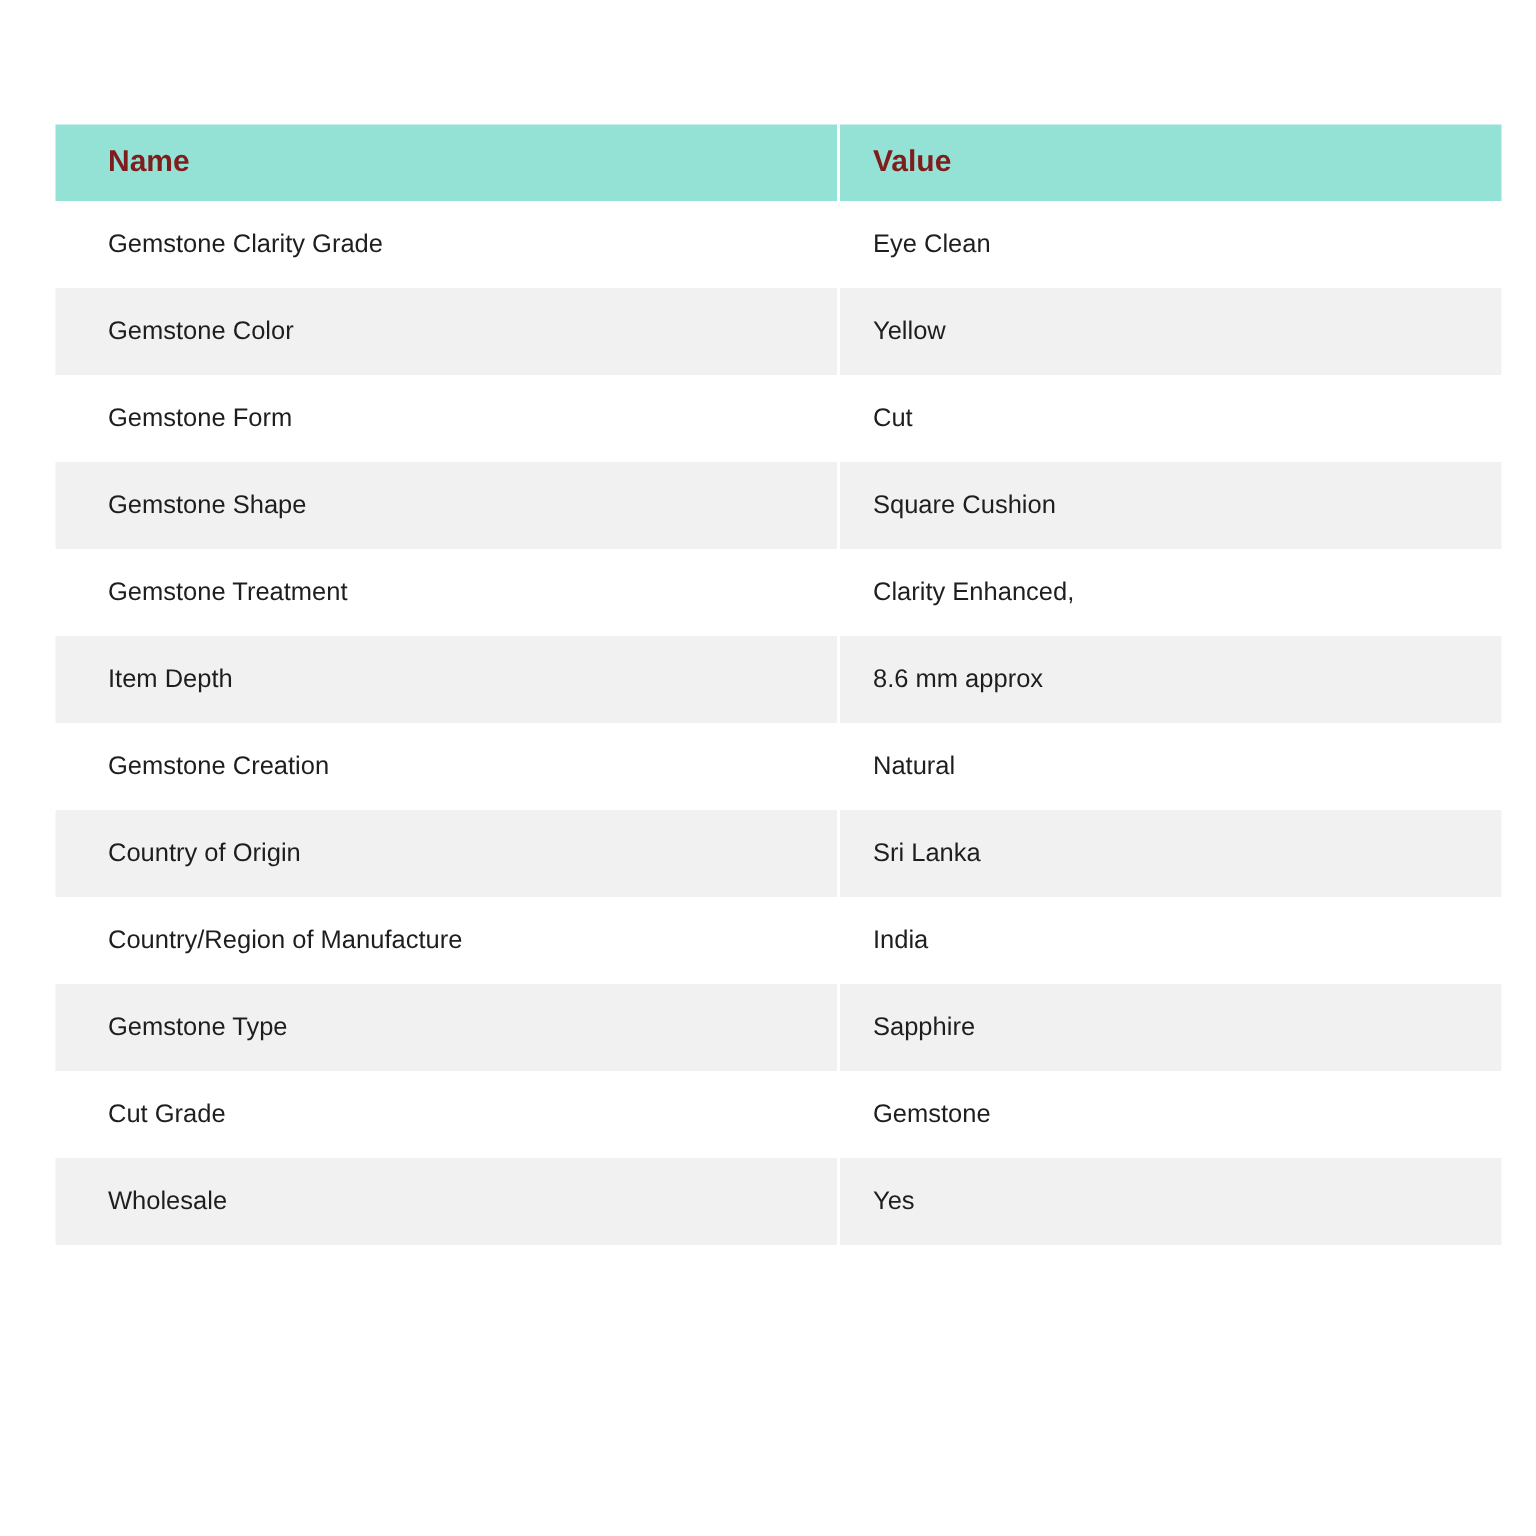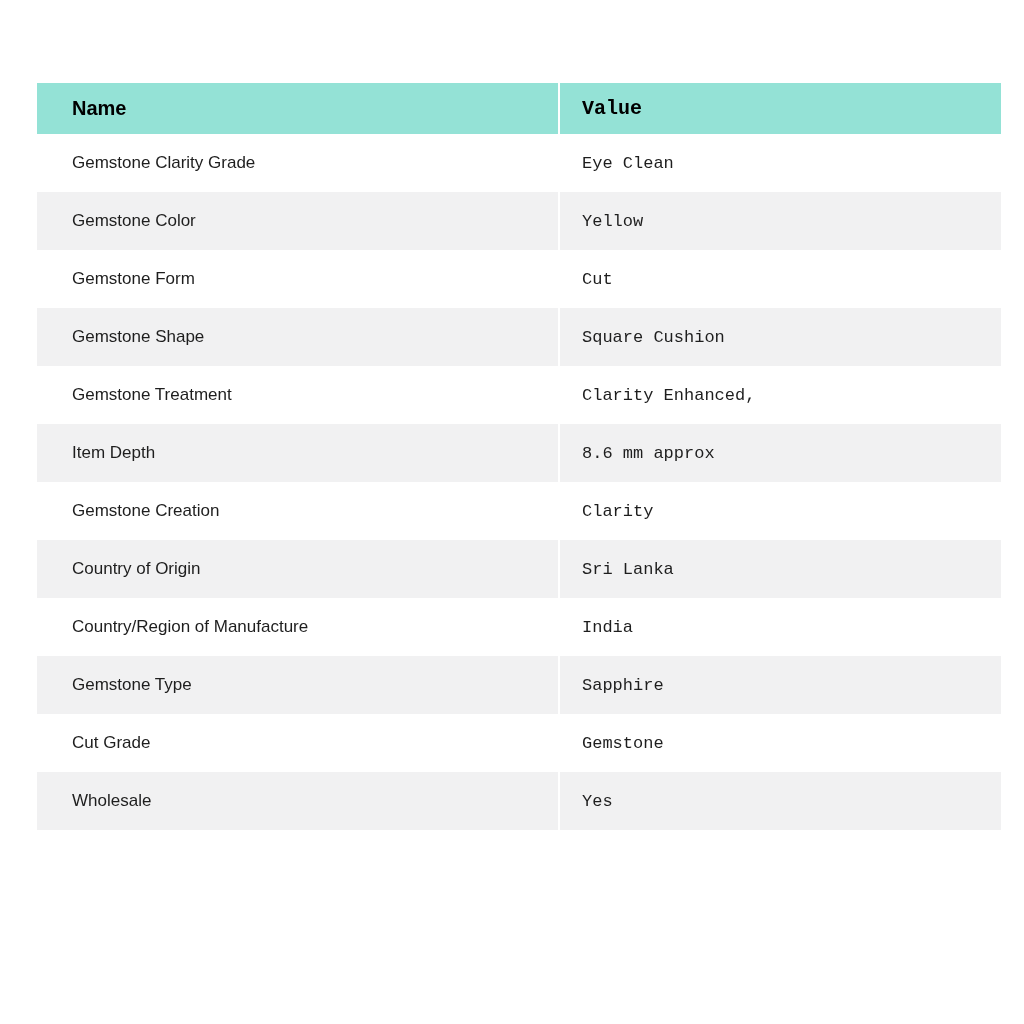--- a/index.html
+++ b/index.html
@@ -22,33 +22,32 @@
     border-collapse: collapse;
     table-layout: fixed;
   }
   table.specs th {
     background: var(--header-bg, #94e2d6);
     height: 51px;
     text-align: left;
     vertical-align: middle;
     font-size: 20px;
     font-weight: 600;
-    color: #000000;
+    color: #7f1d1d;
     padding: 0;
   }
   table.specs th:first-child,
   table.specs td:first-child {
     width: 486px;
     padding-left: 35px;
     border-right: 2px solid #ffffff;
   }
   table.specs th:last-child,
   table.specs td:last-child {
     padding-left: 22px;
-    font-family: Liberation Mono, monospace;
   }
   table.specs td {
     height: 58px;
     vertical-align: middle;
     font-size: 17px;
     font-weight: 400;
     color: var(--text, #1e1e1e);
     padding: 0;
     background: #ffffff;
   }
@@ -87,21 +86,21 @@
         <tr>
           <td>Gemstone Treatment</td>
           <td>Clarity Enhanced,</td>
         </tr>
         <tr>
           <td>Item Depth</td>
           <td>8.6 mm approx</td>
         </tr>
         <tr>
           <td>Gemstone Creation</td>
-          <td>Clarity</td>
+          <td>Natural</td>
         </tr>
         <tr>
           <td>Country of Origin</td>
           <td>Sri Lanka</td>
         </tr>
         <tr>
           <td>Country/Region of Manufacture</td>
           <td>India</td>
         </tr>
         <tr>

